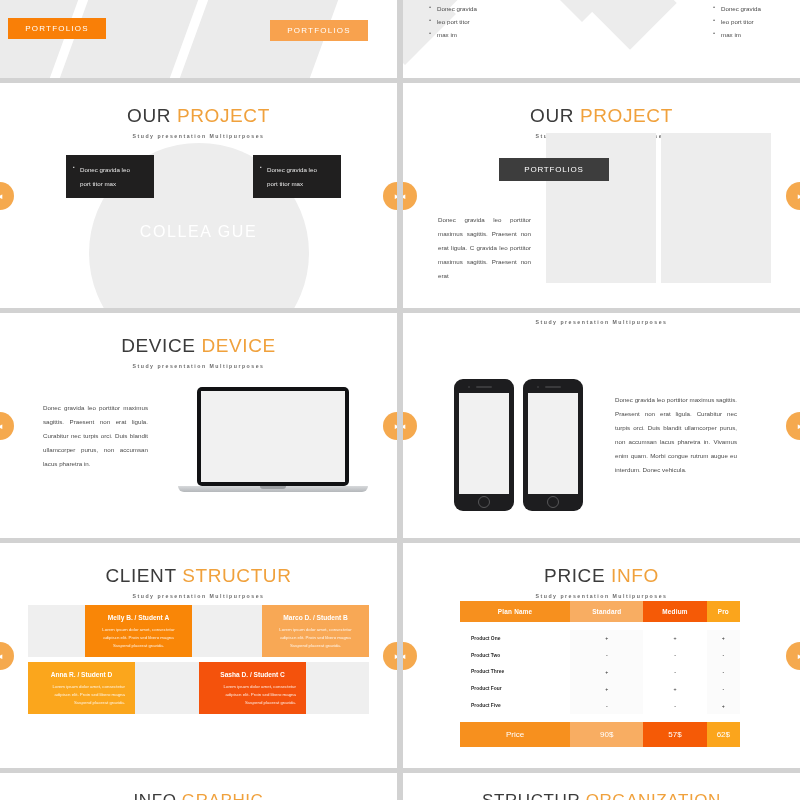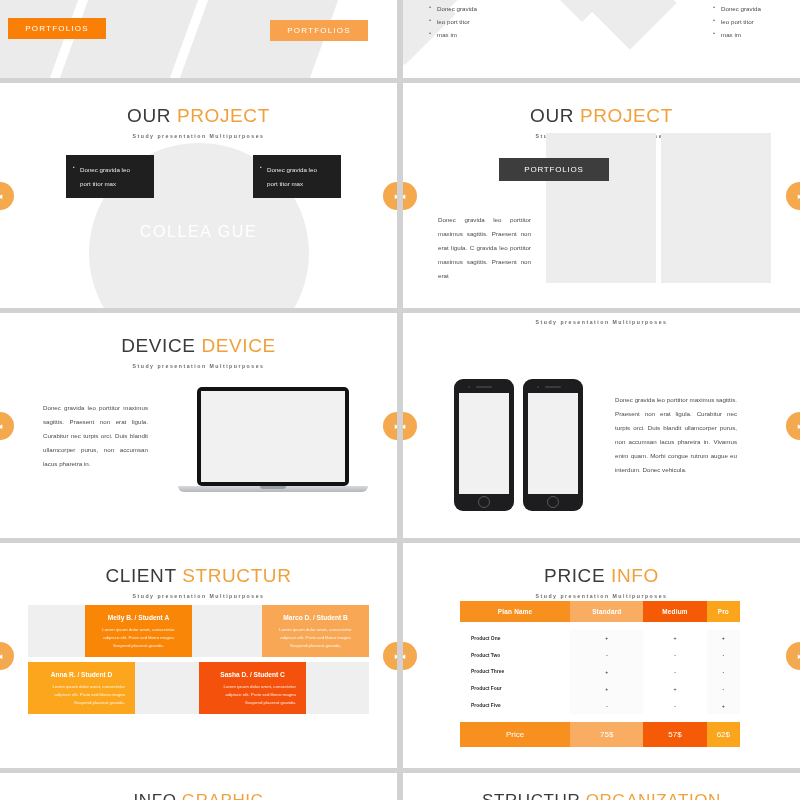--- a/index.html
+++ b/index.html
@@ -484,21 +484,21 @@
           <td class="plan">Product Five</td>
           <td class="c-std">-</td>
           <td class="c-med">-</td>
           <td class="c-pro">+</td>
         </tr>
         <tr class="spacer">
             <td colspan="4"></td>
           </tr>
         <tr class="footer">
           <td style="background:#f7901e;">Price</td>
-          <td style="background:#f8ad62;">75$</td>
+          <td style="background:#f8ad62;">90$</td>
           <td style="background:#f55a06;">57$</td>
           <td style="background:#fba51c;">62$</td>
         </tr>
       </tbody>
     </table>
 
     <div class="nav left">
       <span>◂</span>
     </div>
     <div class="nav right">

